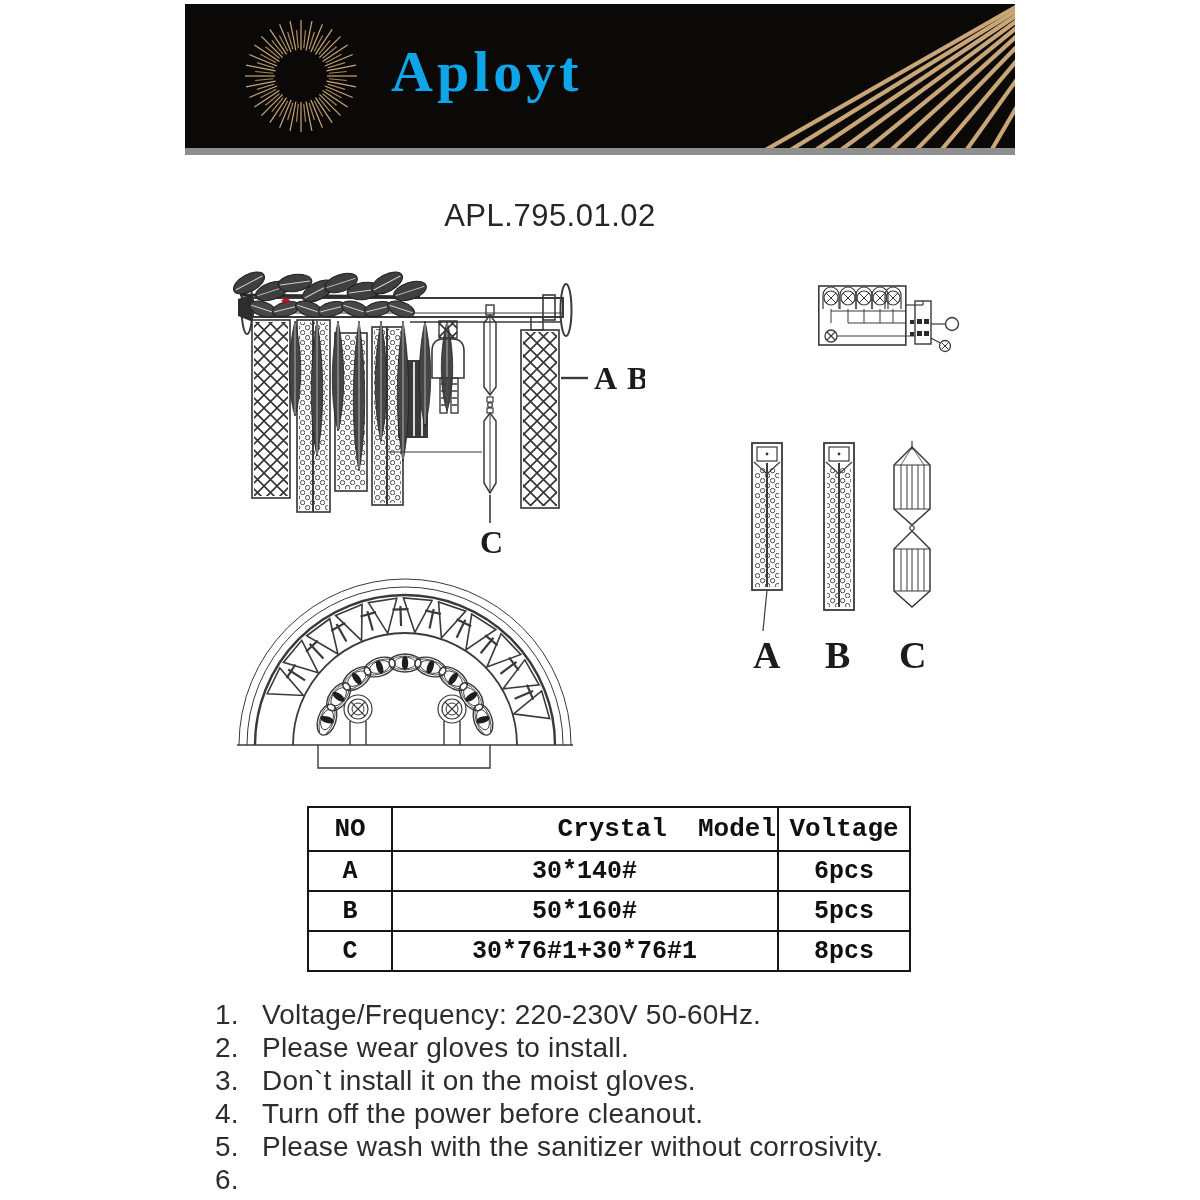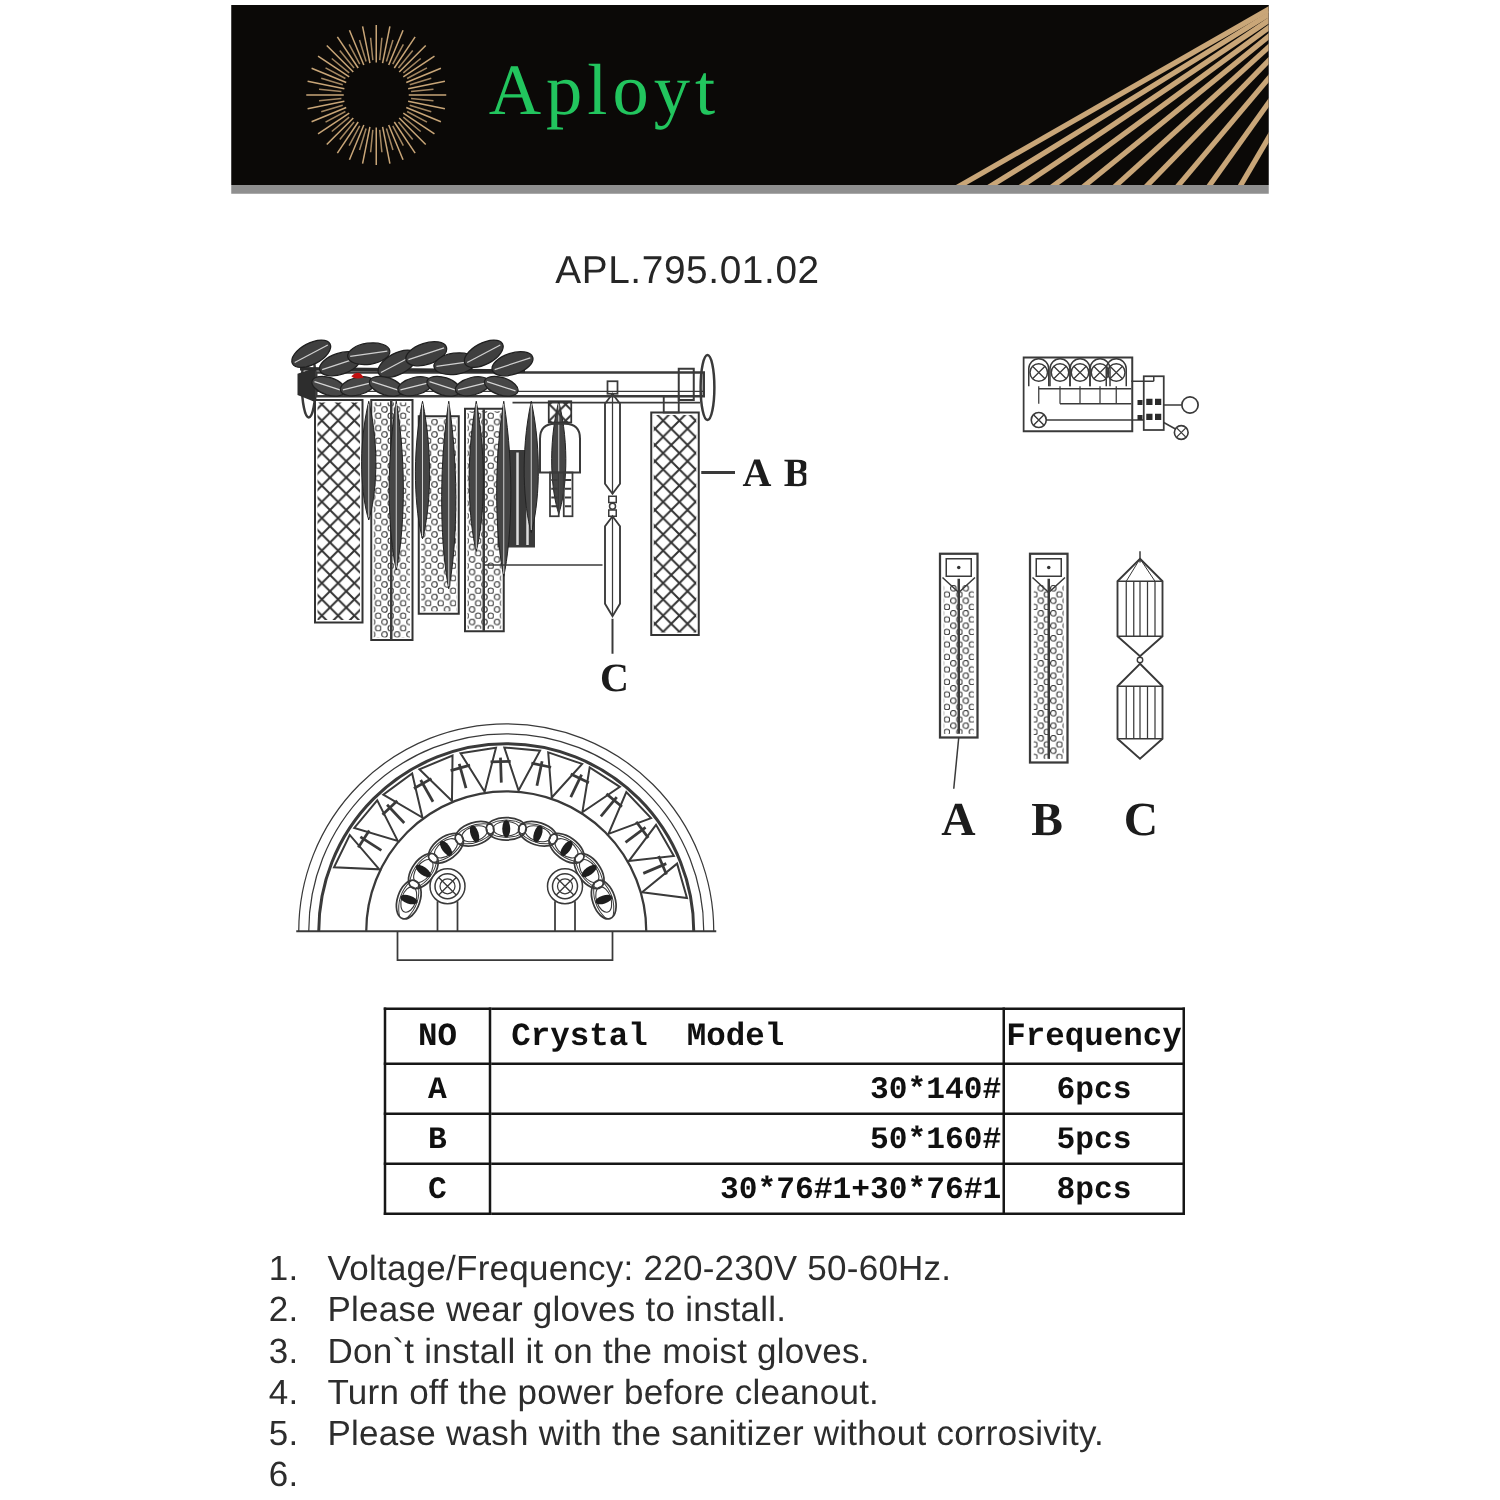--- a/index.html
+++ b/index.html
@@ -3,43 +3,43 @@
 <meta charset="utf-8">
 <style>
   html,body{margin:0;padding:0;background:#fff;}
   .page{position:relative;width:1200px;height:1200px;background:#ffffff;overflow:hidden;
         font-family:"Liberation Sans",sans-serif;}
   
   .banner{position:absolute;left:185px;top:4px;width:830px;height:144px;background:#0b0907;overflow:hidden;}
   .banner-shadow{position:absolute;left:185px;top:148px;width:830px;height:7px;background:#8f8f8f;}
   .logo-svg{position:absolute;left:52px;top:8px;}
   .wordmark{position:absolute;left:206px;top:34px;font-family:"Liberation Serif",serif;
-            font-size:58px;color:#22c55e;letter-spacing:4px;font-weight:400;}
+            font-size:58px;color:#0ea5e9;letter-spacing:4px;font-weight:700;}
   .corner-svg{position:absolute;right:0;top:0;}
   
   .title1{position:absolute;left:0;top:160px;width:1200px;text-align:center;
           font-size:31px;color:#262626;letter-spacing:.5px;}
   .title2{position:absolute;left:0;top:198px;width:1100px;text-align:center;
           font-size:31px;color:#262626;letter-spacing:.5px;}
   
   .drw{position:absolute;}
   svg .ln{stroke:#3a3a3a;fill:none;}
   svg text.lbl{font-family:"Liberation Serif",serif;font-weight:bold;fill:#1c1c1c;}
   
   .ctable{position:absolute;left:307px;top:806px;border-collapse:collapse;
           font-family:"Liberation Mono",monospace;font-weight:bold;color:#101010;}
   .ctable td,.ctable th{border:2px solid #161616;white-space:pre;}
   .ctable th{font-size:26px;}
   .ctable td{font-size:25px;}
   .c-no{width:80px;text-align:center;}
-  .c-model{width:383px;text-align:right;padding-left:25px;}
+  .c-model{width:383px;text-align:center;padding-left:0;}
   .c-qty{width:128px;text-align:center;}
   .ctable tr{height:40px;}
   .ctable tr.hdr{height:44px;}
-  .ctable .c-model-h{text-align:left;padding-left:16px;}
+  .ctable .c-model-h{text-align:right;padding-left:0;}
   
   .instr{position:absolute;left:215px;top:999px;width:940px;}
   .instr-row{display:flex;align-items:baseline;height:33px;
              font-size:28px;color:#2d2d2d;letter-spacing:.2px;}
   .instr-num{width:47px;flex:none;}
 </style>
 </head>
 <body>
 
 <div class="page">
@@ -480,21 +480,21 @@
       </g>
     <line class="ln" x1="7" y1="167" x2="343" y2="167" stroke-width="1.6"></line>
     <path class="ln" d="M88,167 V190 H260 V167" stroke-width="1.4"></path>
   </svg>
 
   <table class="ctable">
     <tbody>
         <tr class="hdr">
       <th class="c-no">NO</th>
       <th class="c-model c-model-h">Crystal  Model</th>
-      <th class="c-qty">Frequency</th>
+      <th class="c-qty">Voltage</th>
     </tr>
     <tr>
       <td class="c-no">A</td>
       <td class="c-model">30*140#</td>
       <td class="c-qty">6pcs</td>
     </tr>
     <tr>
       <td class="c-no">B</td>
       <td class="c-model">50*160#</td>
       <td class="c-qty">5pcs</td>

